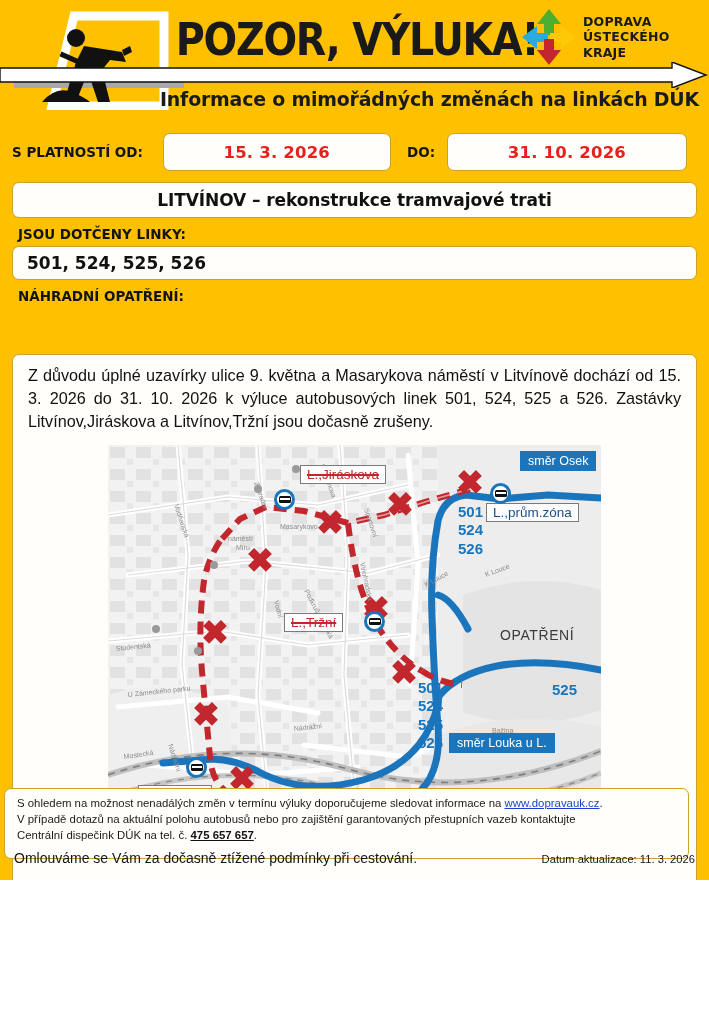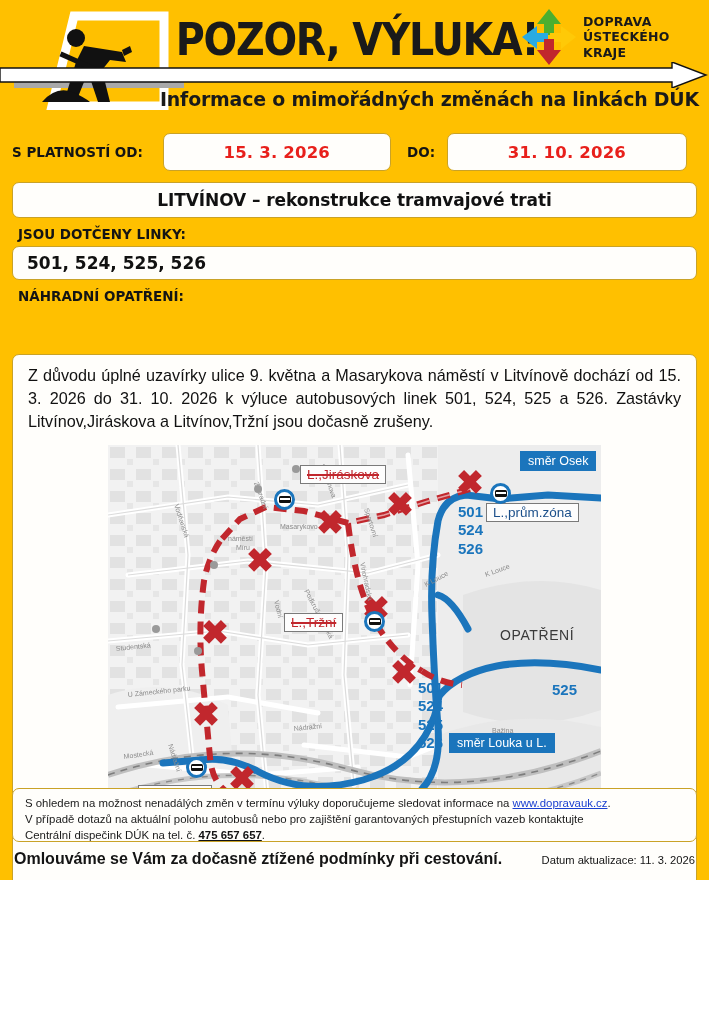--- a/index.html
+++ b/index.html
@@ -299,24 +299,24 @@
     left: 1px;
     top: 1.5px;
     width: 10px;
     height: 2px;
     background: #fff;
   }
 
   
   #notice-panel {
     position: absolute;
-    left: 12px;
+    left: 4px;
     top: 788px;
     width: 685px;
-    height: 54px;
+    height: 71px;
     padding: 7px 12px;
   }
   #notice-text {
     font-family: "Liberation Sans", sans-serif;
     font-size: 11.4px;
     line-height: 1.39;
     color: #1a1a1a;
     margin: 0;
   }
   #notice-text a.web {
@@ -334,22 +334,22 @@
     position: absolute;
     left: 14px;
     right: 14px;
     top: 850px;
     display: flex;
     justify-content: space-between;
     align-items: baseline;
   }
   #apology {
     font-family: "Liberation Sans", sans-serif;
-    font-weight: bold;
-    font-size: 16px;
+    font-weight: normal;
+    font-size: 14px;
     color: #141414;
   }
   #update-date {
     font-family: "Liberation Sans", sans-serif;
     font-size: 11.2px;
     color: #141414;
   }
   .blank-bottom {
     width: 709px;
     height: 144px;

